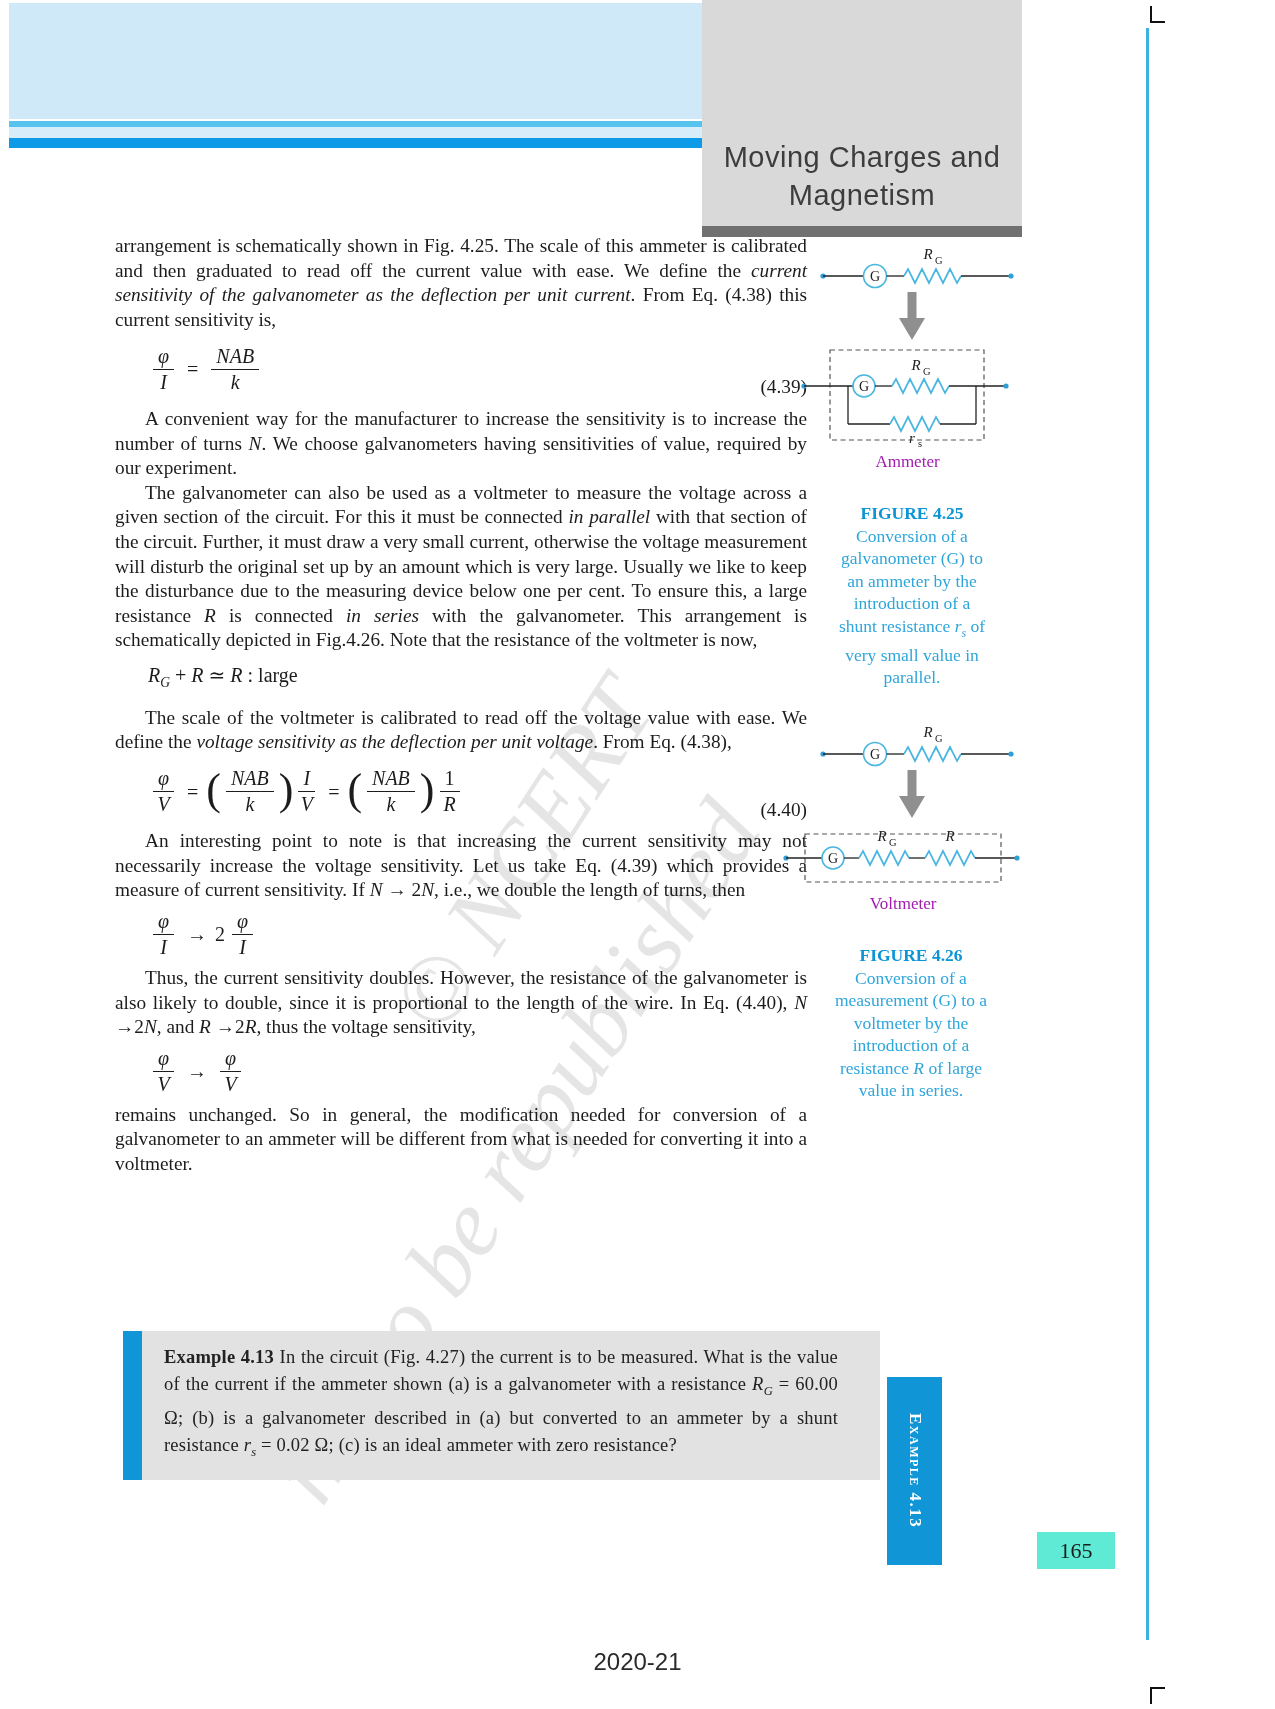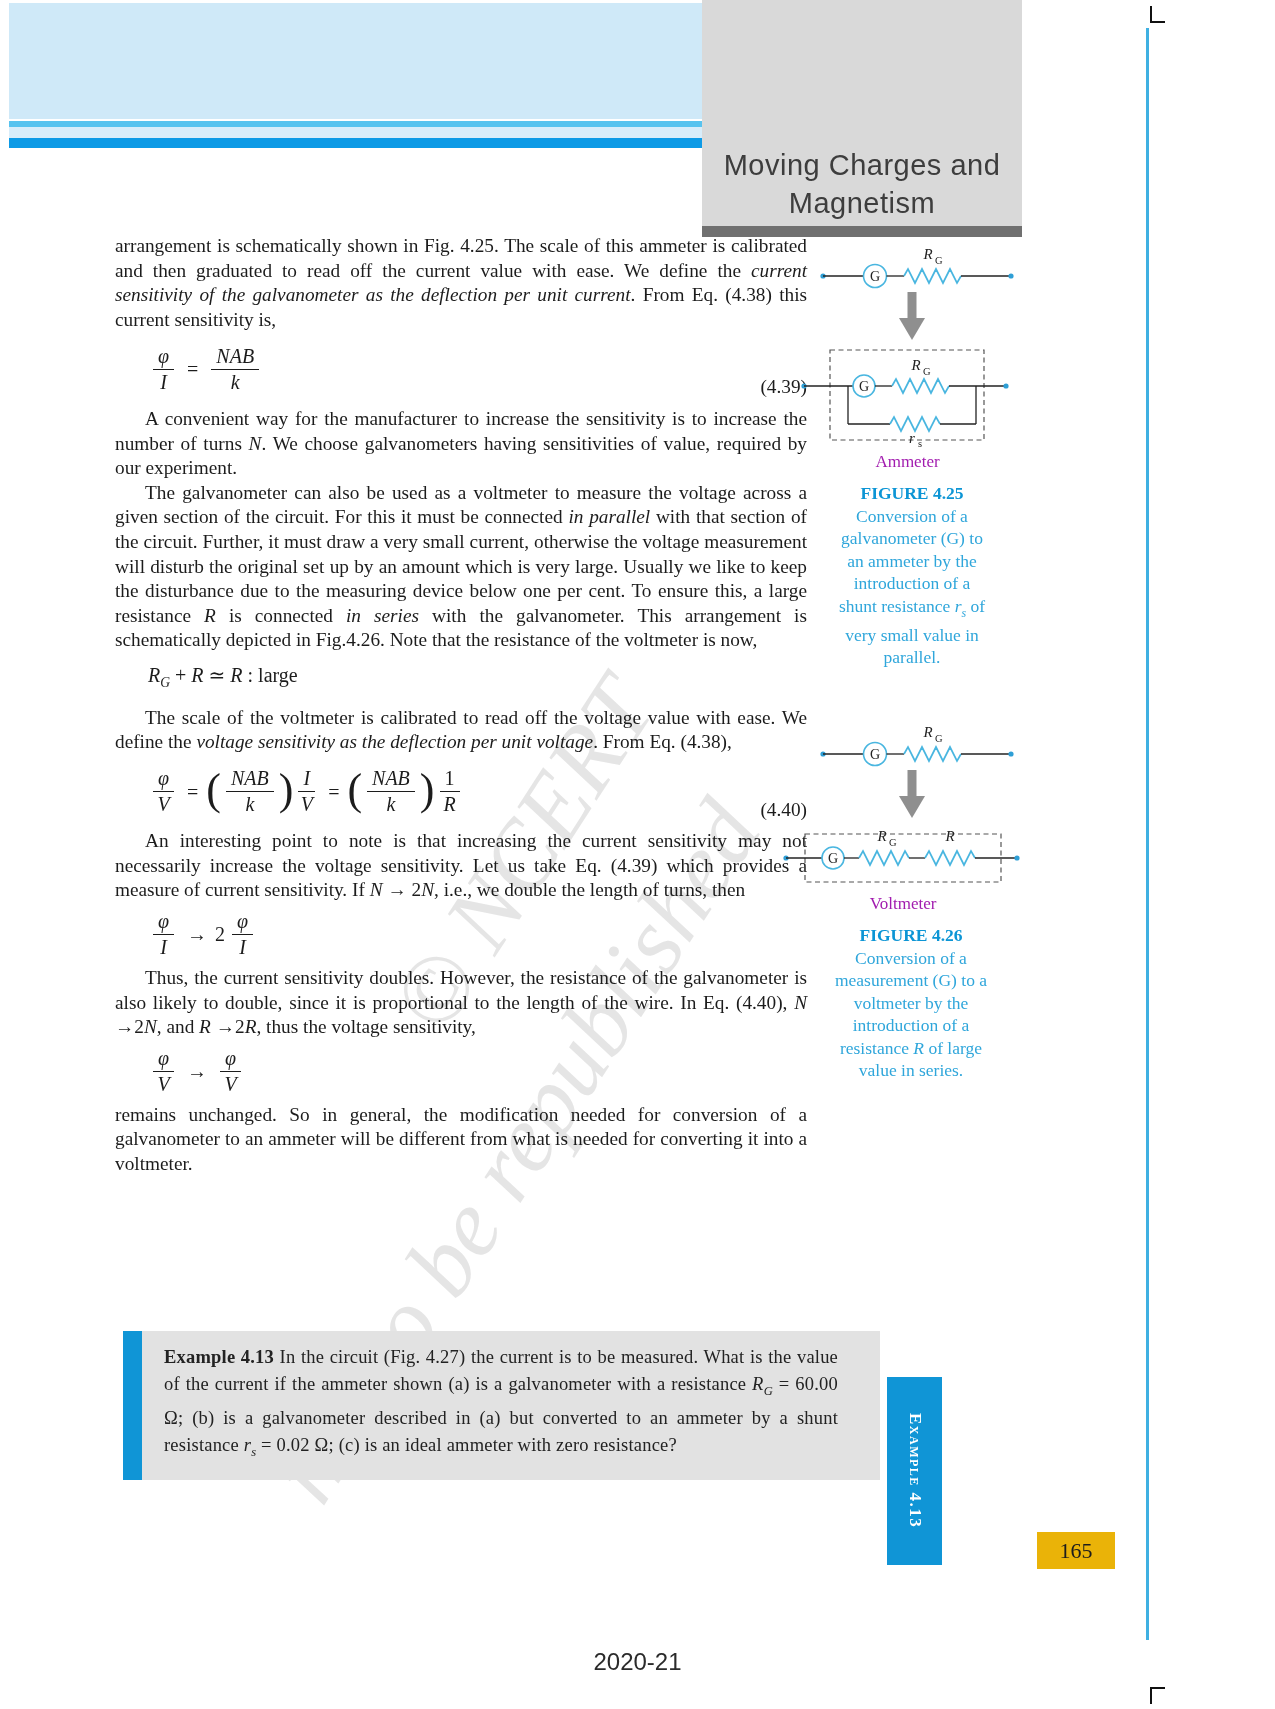--- a/index.html
+++ b/index.html
@@ -8,21 +8,21 @@
 
   
   .band-main{position:absolute;left:9px;top:3px;width:694px;height:116px;background:#cfe9f8;}
   .band-stripe1{position:absolute;left:9px;top:121px;width:694px;height:6px;background:#57c3ef;}
   .band-gap{position:absolute;left:9px;top:127px;width:694px;height:11px;background:#d8edfa;}
   .band-stripe2{position:absolute;left:9px;top:138px;width:694px;height:10px;background:#0d9ae6;}
 
   
   .hdr{position:absolute;left:702px;top:0;width:320px;height:226px;background:#d9d9d9;
        display:flex;flex-direction:column;justify-content:flex-end;align-items:center;
-       padding-bottom:4px;box-sizing:border-box;
+       padding-bottom:12px;box-sizing:border-box;
        font-family:"Liberation Sans",sans-serif;font-size:29px;line-height:38px;
        color:#3d3d3d;letter-spacing:.5px;text-align:center;}
   .hdr-bar{position:absolute;left:702px;top:226px;width:320px;height:11px;background:#707070;}
 
   
   .vline{position:absolute;left:1146px;top:28px;width:3px;height:1612px;background:#3fb0e2;}
   .crop-tr{position:absolute;left:1150px;top:6px;width:13px;height:15px;
            border-left:2px solid #111;border-bottom:2px solid #111;}
   .crop-br{position:absolute;left:1150px;top:1687px;width:13px;height:15px;
            border-left:2px solid #111;border-top:2px solid #111;}
@@ -49,36 +49,36 @@
   .frac .n{display:block;border-bottom:1.4px solid #1c1c1c;padding:0 5px 1px;}
   .frac .d{display:block;padding-top:1px;}
   .rel{margin:0 8px;}
   .coef{margin-right:2px;}
   .bp{font-size:44px;line-height:0;font-weight:200;transform:translateY(-2px);display:inline-block;}
   .eq-label{margin-left:auto;font-size:19.3px;margin-top:36px;}
 
   
   .fig{position:absolute;}
   .dev-label{position:absolute;text-align:center;font-size:17px;color:#a21caf;}
-  .cap{position:absolute;text-align:center;font-size:17.5px;line-height:22.5px;color:#2fa6db;}
+  .cap{position:absolute;text-align:center;font-size:17.5px;line-height:22.5px;color:#2fa6db;margin-top:20px;}
   .cap-title{color:#0c95d5;font-weight:bold;}
   svg text{font-family:"Liberation Serif",serif;}
 
   
   .ex-box{position:absolute;left:123px;top:1331px;width:757px;box-sizing:border-box;
           background:#e2e2e2;border-left:19px solid #1095d6;
           padding:13px 42px 15px 22px;font-size:18.5px;line-height:27px;
           text-align:justify;letter-spacing:.2px;color:#222;}
   .ex-tab{position:absolute;left:887px;top:1377px;width:55px;height:188px;background:#1095d6;
           display:flex;align-items:center;justify-content:center;}
   .ex-tab span{writing-mode:vertical-rl;color:#ffffff;font-variant:small-caps;font-weight:bold;
                font-size:17px;letter-spacing:1.5px;font-family:"Liberation Serif",serif;}
 
   
-  .pagebox{position:absolute;left:1037px;top:1532px;width:78px;height:37px;background:#eab308;
+  .pagebox{position:absolute;left:1037px;top:1532px;width:78px;height:37px;background:#5eead4;
            display:flex;align-items:center;justify-content:center;font-size:22px;color:#1c1c1c;}
   .footer{position:absolute;left:0;width:1275px;top:1648px;text-align:center;
           font-family:"Liberation Sans",sans-serif;font-size:24px;color:#2b2b2b;}
 </style>
 </head>
 <body>
 
 <div class="page">
 
   <div class="band-main"></div>

